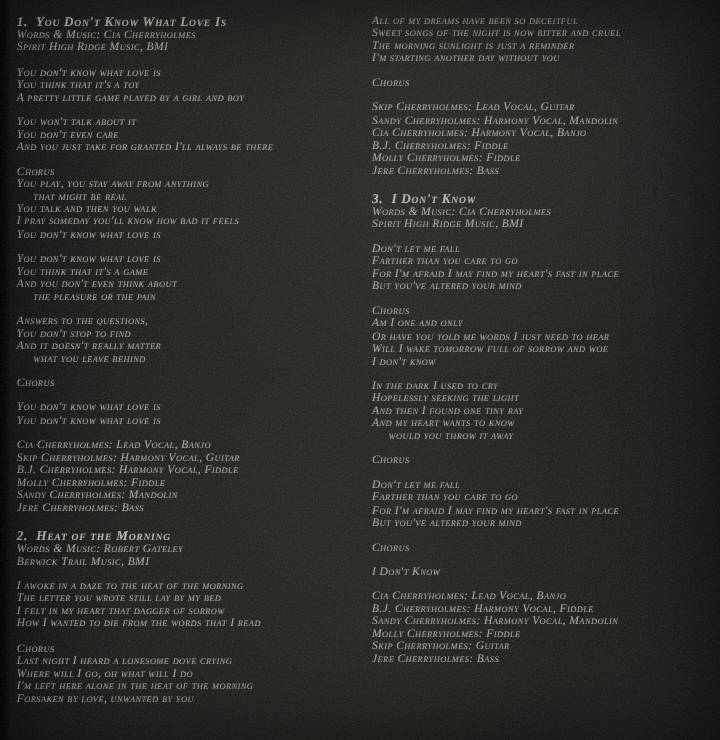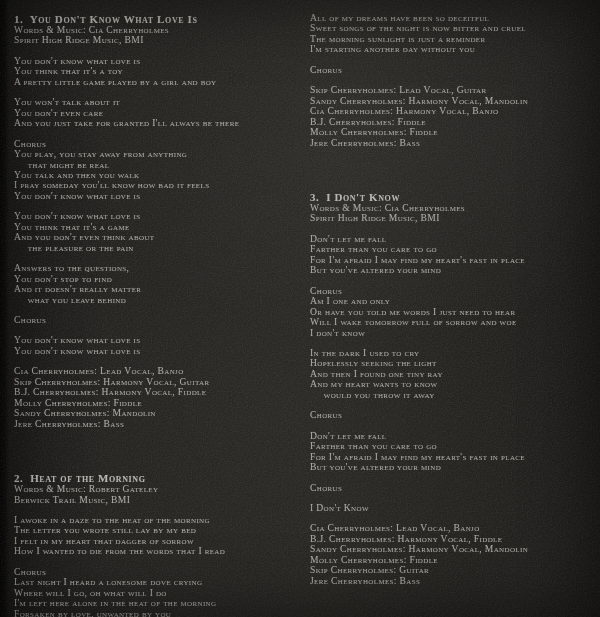--- a/index.html
+++ b/index.html
@@ -7,20 +7,21 @@
     width: 600px; height: 617px; overflow: hidden;
     background: #111110;
     font-family: "Liberation Serif", serif;
   }
   .page {
     position: relative; width: 600px; height: 617px; overflow: hidden;
     background:
       radial-gradient(ellipse 420px 300px at 62% 22%, rgba(255,255,255,0.045), rgba(255,255,255,0) 70%),
       radial-gradient(ellipse 380px 420px at 45% 65%, rgba(255,255,255,0.025), rgba(255,255,255,0) 70%),
       linear-gradient(90deg, #191816 0%, #23221f 18%, #262521 55%, #22211e 85%, #1d1c1a 100%);
+    font-style: italic;
   }
   .page::after { 
     content: ""; position: absolute; inset: 0; pointer-events: none;
     box-shadow: inset 0 0 70px rgba(0,0,0,0.55);
   }
   .scan-edge {
     position: absolute; left: 0; top: 0; width: 9px; height: 617px;
     background: linear-gradient(90deg, #060606 0%, #0c0c0b 55%, rgba(12,12,11,0) 100%);
   }
   .grain { position: absolute; inset: 0; pointer-events: none; opacity: 0.55; }
@@ -29,21 +30,21 @@
     font-size: 9.6px; line-height: 10.45px;
     font-variant: small-caps;
     letter-spacing: 0.35px;
     color: #a9a7a1;
     white-space: pre;
     text-shadow: 0 0 1px rgba(228,226,220,0.22);
   }
   .col-left  { left: 14px;  width: 292px; }
   .col-right { left: 310px; width: 288px; }
   .block { margin-bottom: 10px; }
-  .block.gap-lg { margin-top: 43px; }
+  .block.gap-lg { margin-top: 12px; }
   .song-title {
     font-size: 11px; line-height: 12px; font-weight: bold;
     letter-spacing: 0.6px; color: #b7b5af;
   }
   .line { min-height: 10.45px; }
 </style>
 </head>
 <body>
 
 <div class="page">

